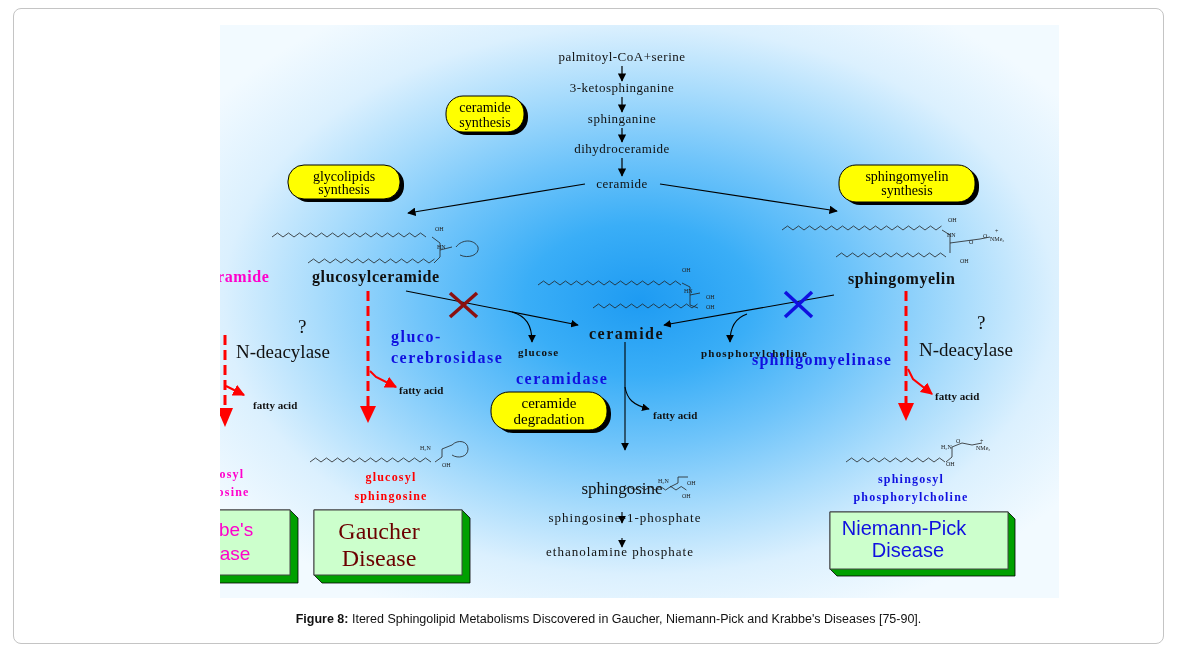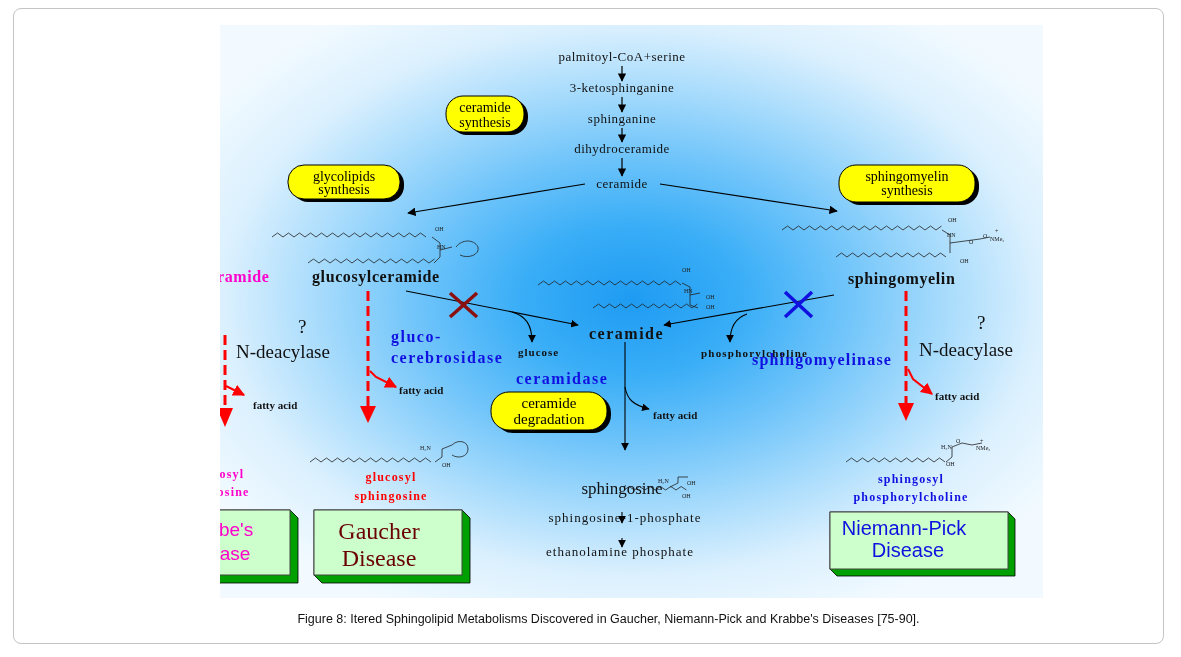--- a/index.html
+++ b/index.html
@@ -1,23 +1,23 @@
 <!DOCTYPE html>
 <html><head>
 <meta charset="utf-8">
 <style>
   html,body{margin:0;padding:0;background:#fff;}
   body{width:1181px;height:657px;position:relative;overflow:hidden;font-family:"Liberation Serif",serif;}
   .card{position:absolute;left:13px;top:8px;width:1151px;height:636px;border:1px solid #c4c4c4;border-radius:8px;background:#fff;box-sizing:border-box;}
   .figure{position:absolute;left:220px;top:25px;width:823px;height:573px;overflow:hidden;
     background:
-      radial-gradient(ellipse 62% 60% at 50% 48%, #1e9bf2 0%, #3aaef7 22%, #6fc4fa 42%, #a9dcfc 62%, #dbf0fe 80%, #f2faff 100%);}
+      radial-gradient(ellipse 62% 60% at 50% 48%, #1e9bf2 0%, #3aaef7 22%, #6fc4fa 42%, #a9dcfc 62%, #dbf0fe 80%, #f2faff 100%); padding-left: 16px;}
   svg#diagram{position:absolute;left:0;top:0;}
   .caption{position:absolute;left:0;width:1181px;top:612px;text-align:center;font-family:"Liberation Sans",sans-serif;font-size:12.5px;color:#111;}
-  .caption b{font-weight:normal;margin-left:36px;}
+  .caption b{font-weight:bold;margin-left:36px;}
 </style>
 </head>
 <body>
 
 <div class="card"></div>
 
 <div class="figure">
 <svg id="diagram" width="823" height="573" viewBox="0 0 823 573" xmlns="http://www.w3.org/2000/svg">
   <defs>
     <marker id="ah" viewBox="0 0 10 10" refX="9" refY="5" markerWidth="7" markerHeight="7" orient="auto-start-reverse">

